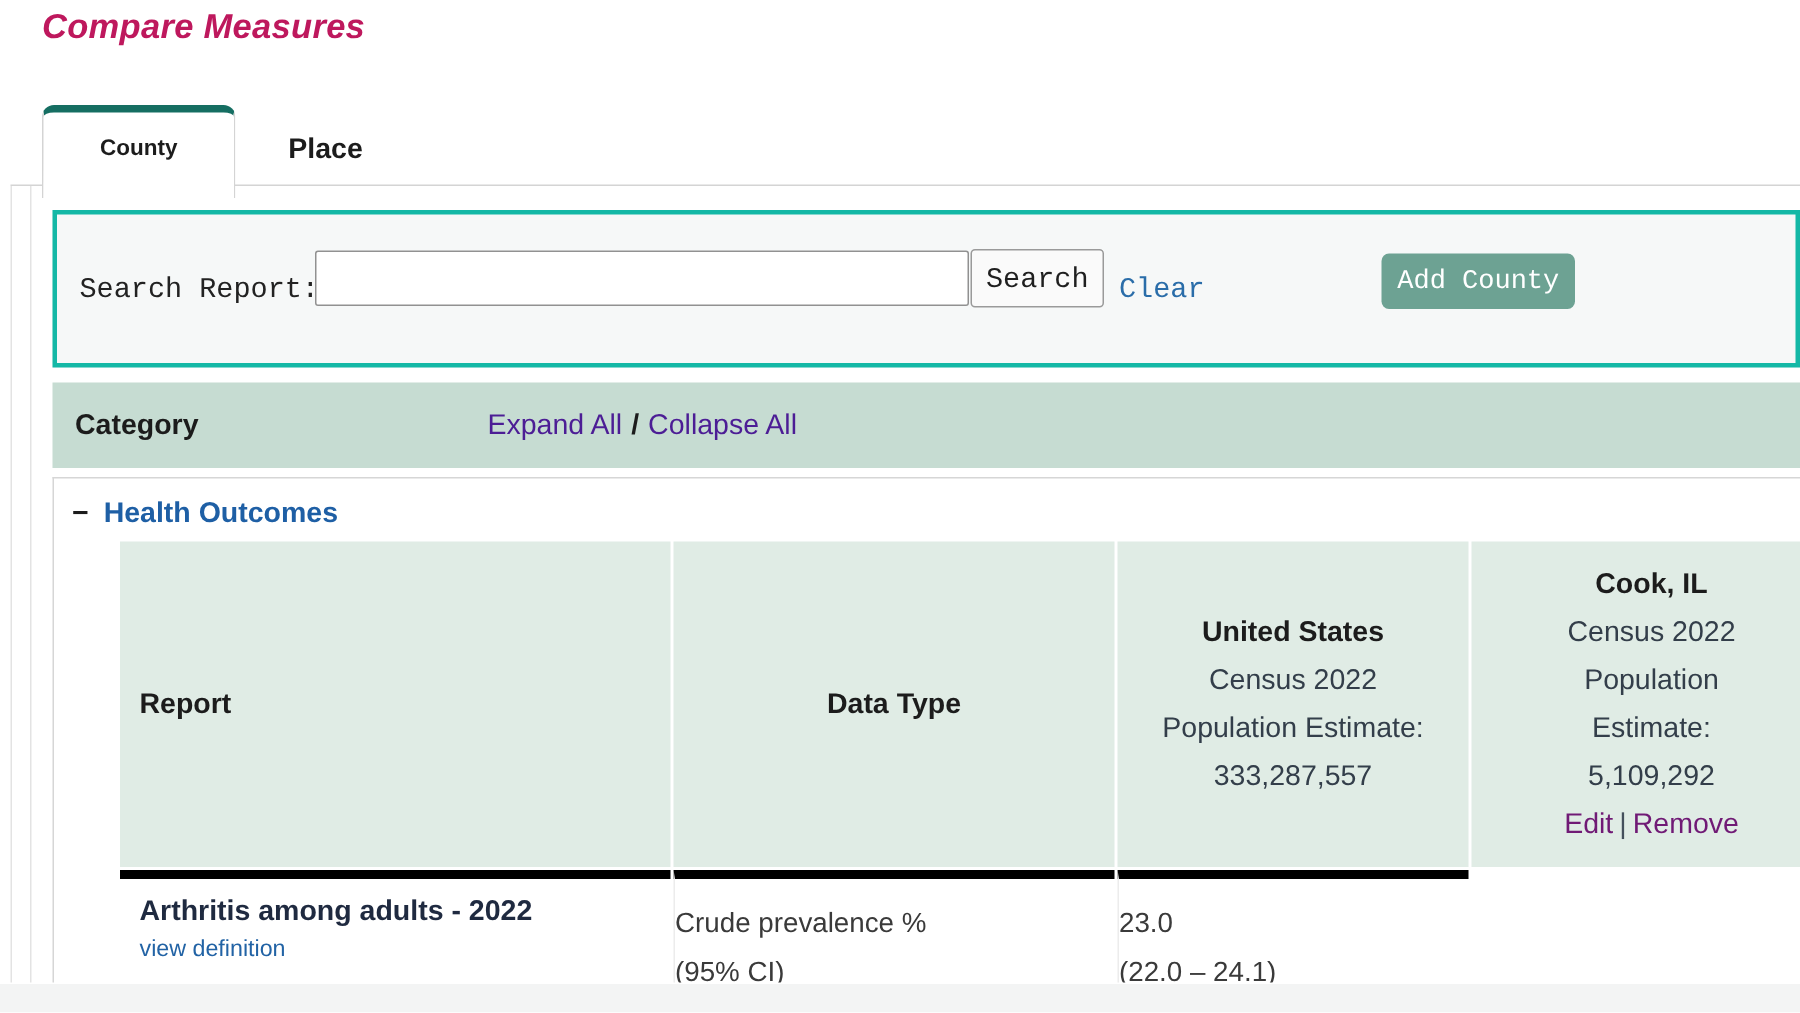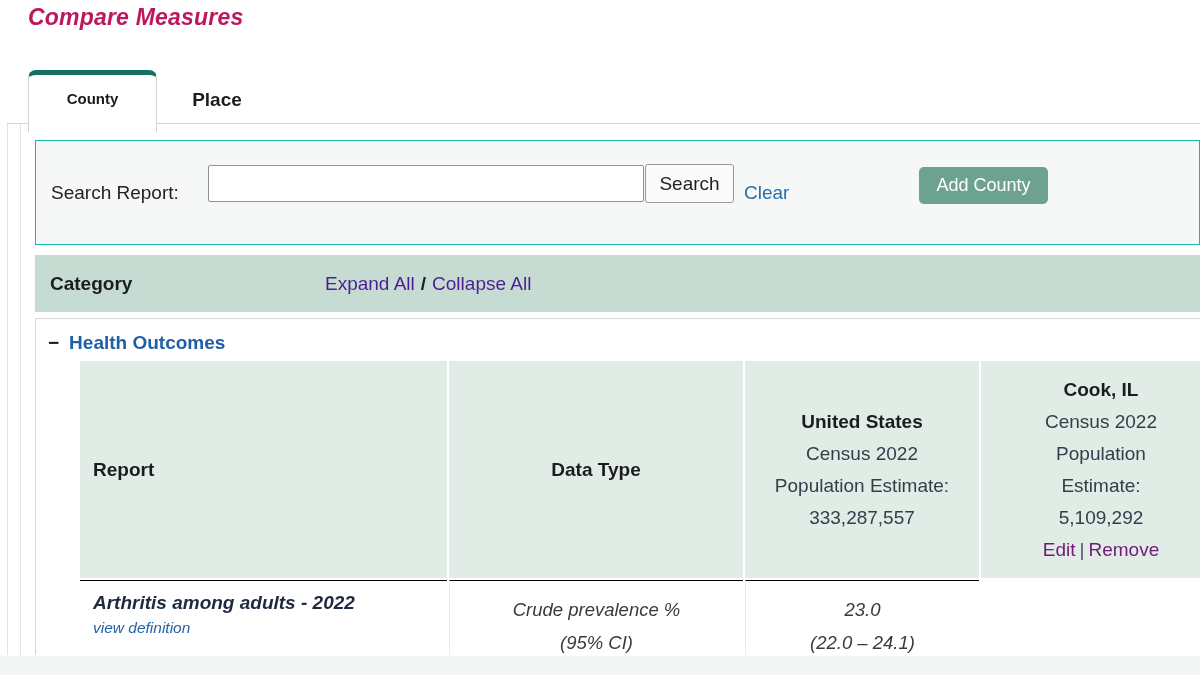--- a/index.html
+++ b/index.html
@@ -15,21 +15,21 @@
   .inner-border { position:absolute; left:20px; top:124px; width:1px; height:531px; background:#e3e3e3; }
   .tab-county { position:absolute; left:28px; top:70px; width:129px; height:62px; background:#fff;
     border-left:1px solid #d4d4d4; border-right:1px solid #d4d4d4; border-top:5px solid #156e62;
     border-radius:8px 8px 0 0; z-index:2; display:flex; justify-content:center; padding-top:15px;
     font-size:15px; font-weight:600; color:#1c1c1c; cursor:pointer; }
   .tab-place { position:absolute; left:157px; top:77px; width:120px; height:46px; display:flex;
     justify-content:center; align-items:center; font-size:19px; font-weight:600; color:#1c1c1c; cursor:pointer; z-index:2; }
 
   
   .search-panel { position:absolute; left:35px; top:140px; width:1165px; height:105px;
-    background:#f6f8f8; border:1px solid #14b8a6; }
+    background:#f6f8f8; border:3px solid #14b8a6;font-family:Liberation Mono, monospace; }
   .search-label { position:absolute; left:15px; top:0; height:100%; display:flex; align-items:center;
     font-size:19px; color:#222; }
   .search-input { position:absolute; left:172px; top:24px; width:436px; height:37px; border:1px solid #919191;
     border-radius:2px; background:#fff; font-size:17px; padding:0 8px; font-family:inherit; }
   .search-btn { position:absolute; left:609px; top:23px; width:89px; height:39px; background:#fafafa;
     border:1px solid #9a9a9a; border-radius:3px; font-size:19px; color:#1f1f1f; font-family:inherit; cursor:pointer; }
   .clear-link { position:absolute; left:708px; top:0; height:100%; display:flex; align-items:center;
     font-size:19px; color:#2a6da9; text-decoration:none; cursor:pointer; }
   .add-county-btn { position:absolute; left:883px; top:26px; width:129px; height:37px; background:#6da293;
     border:none; border-radius:5px; color:#ffffff; font-size:18px; font-family:inherit; cursor:pointer; }
@@ -57,26 +57,26 @@
   .th { background:#e0ece5; }
   .th-measure { display:flex; align-items:center; padding-left:13px; font-size:19px; font-weight:600; color:#1c1c1c; }
   .th-datatype { display:flex; align-items:center; justify-content:center; font-size:19px; font-weight:600; color:#1c1c1c; }
   .th-geo { display:flex; flex-direction:column; align-items:center; justify-content:center;
     text-align:center; font-size:19px; color:#333e4a; line-height:32px; }
   .geo-name { font-weight:600; color:#1c1c1c; }
   .geo-links a { color:#701a75; text-decoration:none; cursor:pointer; }
   .geo-links .pipe { color:#44505c; padding:0 4px; }
 
   .trow { margin-top:2px; height:95px; }
-  .td { border-top:1px solid #000000;font-style:italic; }
+  .td { border-top:6px solid #000000; }
   .td + .td { border-left:1px solid #ececec; }
   .td-measure { padding:11px 0 0 13px; }
   .measure-name { font-size:19px; font-weight:600; color:#1f2a40; }
   .definition-link { display:inline-block; margin-top:5px; font-size:15.5px; color:#2263a5; text-decoration:none; cursor:pointer; }
-  .td-center { display:flex; flex-direction:column; align-items:center; padding-top:12px;
+  .td-center { display:flex; flex-direction:column; align-items:flex-start; padding-top:12px;
     font-size:18.5px; color:#3a3a3a; line-height:33px; text-align:center; }
 
   .bottom-strip { position:absolute; left:0; top:656px; width:1200px; height:19px; background:#f3f4f4; z-index:10; }
 </style>
 </head>
 <body>
 
 <div class="stage">
 
   <h1 class="page-title">Compare Measures</h1>

